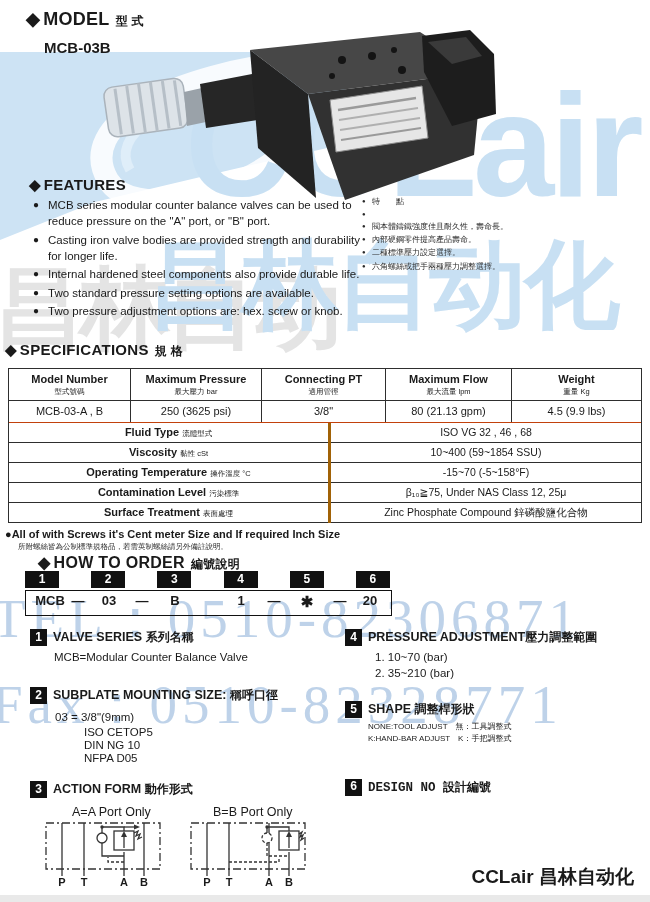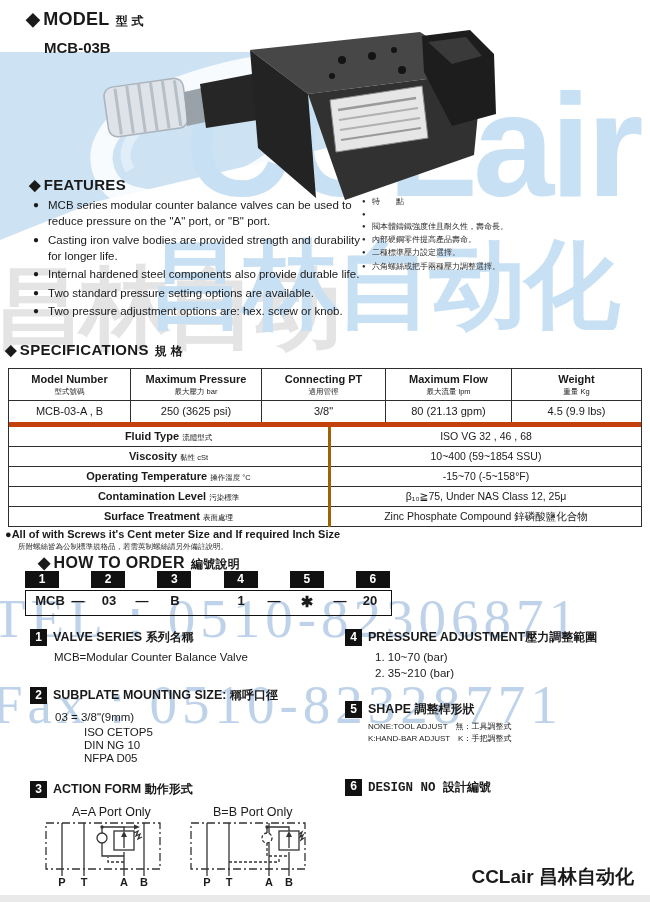--- a/index.html
+++ b/index.html
@@ -16,21 +16,21 @@
   .feat-text{flex:1;}
   .zh-feat-row{display:flex;}
   .zh-feat-bullet{width:10px;flex:none;font-size:6px;padding-top:2px;}
   
   .spec-table{position:absolute;left:8px;top:368px;width:632px;border:1.5px solid #2e2e2e;z-index:2;background:rgba(255,255,255,0.0);}
   .sp-head{display:grid;grid-template-columns:122px 131px 124px 126px 1fr;border-bottom:1px solid #2e2e2e;}
   .sp-hc{border-right:1px solid #2e2e2e;text-align:center;padding:4px 0 3px 0;}
   .sp-hc:last-child{border-right:none;}
   .sp-hc .en{font-size:11px;font-weight:bold;}
   .sp-hc .zh{font-size:7.5px;margin-top:2px;}
-  .sp-main{display:grid;grid-template-columns:122px 131px 124px 126px 1fr;border-bottom:5px solid #c2410c;height:21px;line-height:21px;}
+  .sp-main{display:grid;grid-template-columns:122px 131px 124px 126px 1fr;border-bottom:1px solid #c2410c;height:21px;line-height:21px;}
   .sp-mc{border-right:1px solid #2e2e2e;text-align:center;font-size:11px;}
   .sp-mc:last-child{border-right:none;}
   .sp-row{display:grid;grid-template-columns:322px 1fr;border-bottom:1px solid #2e2e2e;height:19px;line-height:19px;}
   .sp-row:last-child{border-bottom:none;}
   .sp-label{border-right:3px solid #a16207;text-align:center;font-size:11px;}
   .sp-label b{font-size:11px;}
   .sp-label .zh{font-size:7.5px;}
   .sp-val{text-align:center;font-size:10.5px;}
   
   .strip{position:absolute;left:25px;top:571px;width:365px;height:17px;display:flex;justify-content:space-between;z-index:2;}

